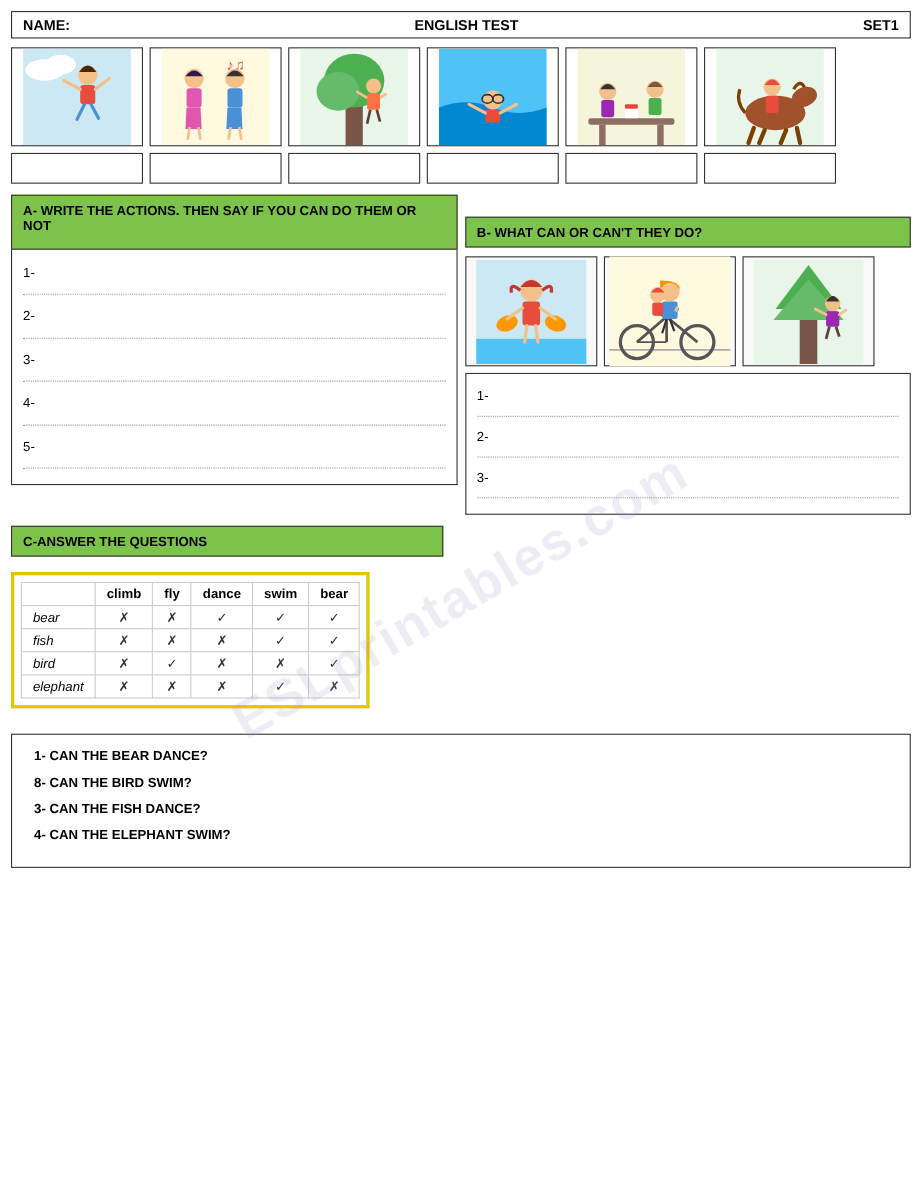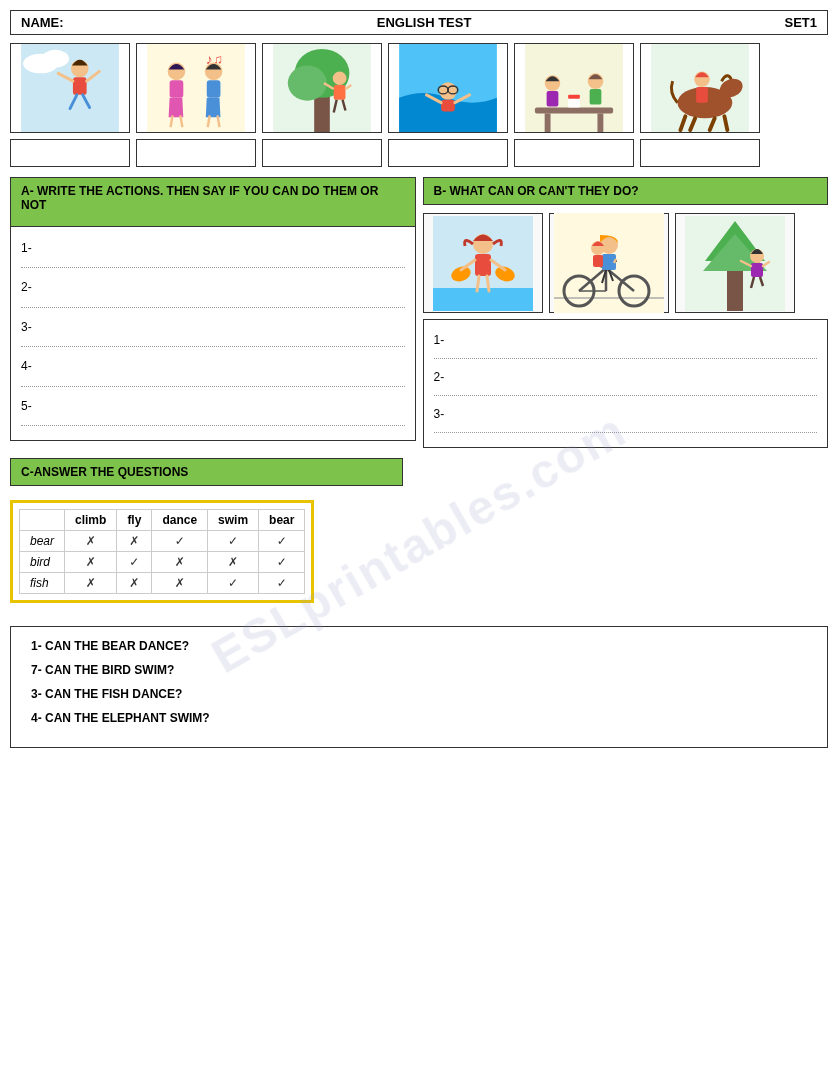--- a/index.html
+++ b/index.html
@@ -62,20 +62,21 @@
     .ab-row {
       display: flex;
       gap: 7px;
       margin-bottom: 10px;
     }
     .section-a {
       flex: 1;
     }
     .section-b {
       flex: 1;
+      margin-top: 20px;
     }
 
     .section-a-header {
       background: #7dc24b;
       border: 1.5px solid #333;
       padding: 6px 10px;
       font-weight: bold;
       font-size: 12px;
       min-height: 50px;
     }
@@ -492,46 +493,54 @@
       <tbody>
         <tr>
           <td style="font-style:italic;">bear</td>
           <td class="cross">✗</td>
           <td class="cross">✗</td>
           <td class="check">✓</td>
           <td class="check">✓</td>
           <td class="check">✓</td>
         </tr>
         <tr>
-          <td style="font-style:italic;">bird</td>
-          <td class="cross">✗</td>
-          <td class="check">✓</td>
-          <td class="cross">✗</td>
-          <td class="cross">✗</td>
+          <td style="font-style:italic;">fish</td>
+          <td class="cross">✗</td>
+          <td class="cross">✗</td>
+          <td class="cross">✗</td>
+          <td class="check">✓</td>
           <td class="check">✓</td>
         </tr>
         <tr>
-          <td style="font-style:italic;">fish</td>
-          <td class="cross">✗</td>
-          <td class="cross">✗</td>
-          <td class="cross">✗</td>
-          <td class="check">✓</td>
-          <td class="check">✓</td>
+          <td style="font-style:italic;">bird</td>
+          <td class="cross">✗</td>
+          <td class="check">✓</td>
+          <td class="cross">✗</td>
+          <td class="cross">✗</td>
+          <td class="check">✓</td>
+        </tr>
+        <tr>
+          <td style="font-style:italic;">elephant</td>
+          <td class="cross">✗</td>
+          <td class="cross">✗</td>
+          <td class="cross">✗</td>
+          <td class="check">✓</td>
+          <td class="cross">✗</td>
         </tr>
       </tbody>
     </table>
   </div>
 </div>
 
 <div class="questions-box">
   <div class="q-item">
     <span>1-   CAN THE BEAR DANCE?</span>
   </div>
   <div class="q-item">
-    <span>7-   CAN THE BIRD SWIM?</span>
+    <span>8-   CAN THE BIRD SWIM?</span>
   </div>
   <div class="q-item">
     <span>3-   CAN THE FISH DANCE?</span>
   </div>
   <div class="q-item">
     <span>4-   CAN THE ELEPHANT SWIM?</span>
   </div>
 </div>
 
 </body></html>

